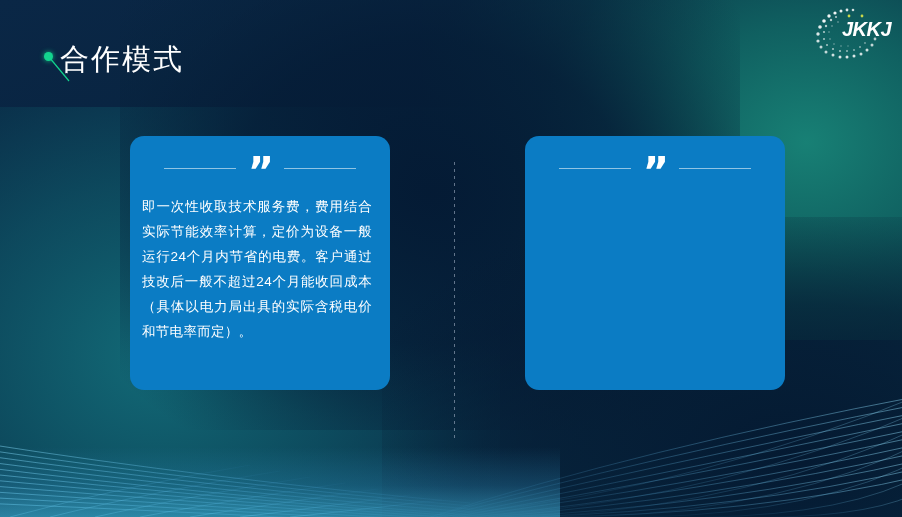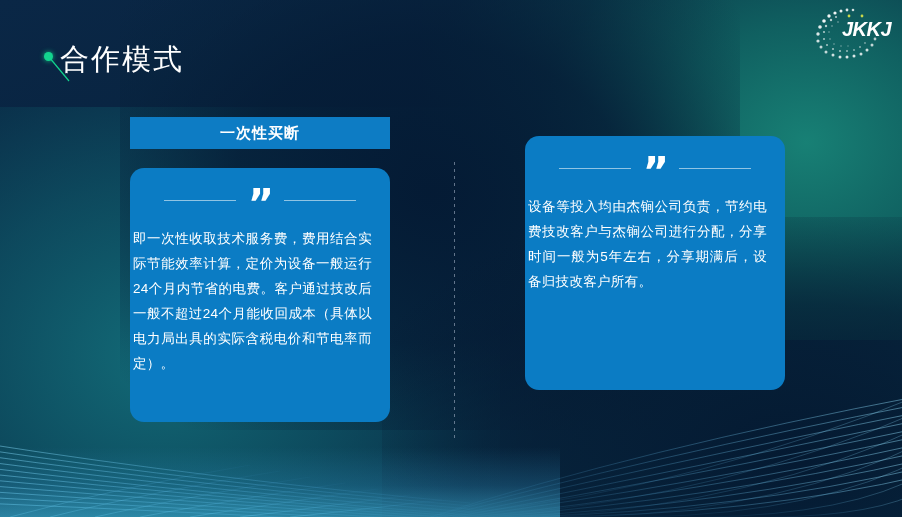--- a/index.html
+++ b/index.html
@@ -206,21 +206,21 @@
     color: #ffffff;
     font-size: 40px;
     font-weight: 700;
     line-height: 0;
     margin: 8px 12px 0 12px;
     font-family: "DejaVu Sans", sans-serif;
     letter-spacing: -2px;
   }
 
   .card-text {
-    padding: 14px 18px 0 3px;
+    padding: 14px 18px 0 12px;
     color: #ffffff;
     font-size: 13.5px;
     line-height: 25px;
     text-align: justify;
     letter-spacing: 0.3px;
   }
 
   
   .divider {
     position: absolute;
@@ -367,35 +367,33 @@
       </g>
       <circle cx="41" cy="12" r="1.4" fill="#c9d94a"></circle>
       <circle cx="54" cy="12" r="1.4" fill="#c9d94a"></circle>
     </svg>
     <div class="logo-text">JKKJ</div>
   </div>
 
   <div class="divider"></div>
 
   <div class="col col-left">
-    <div class="card-header">一次性买断</div>
     <div class="card-body">
       <div class="quote-row">
         <div class="quote-line"></div>
         <div class="quote-mark">”</div>
         <div class="quote-line"></div>
       </div>
       <div class="card-text">即一次性收取技术服务费，费用结合实际节能效率计算，定价为设备一般运行24个月内节省的电费。客户通过技改后一般不超过24个月能收回成本（具体以电力局出具的实际含税电价和节电率而定）。</div>
     </div>
   </div>
 
   <div class="col col-right">
     <div class="card-body">
       <div class="quote-row">
         <div class="quote-line"></div>
         <div class="quote-mark">”</div>
         <div class="quote-line"></div>
       </div>
-      <div class="card-text">设备等投入均由杰锏公司负责，节约电费技改客户与杰锏公司进行分配，分享时间一般为5年左右，分享期满后，设备归技改客户所有。</div>
     </div>
   </div>
 
 </div>
 
 </body></html>

